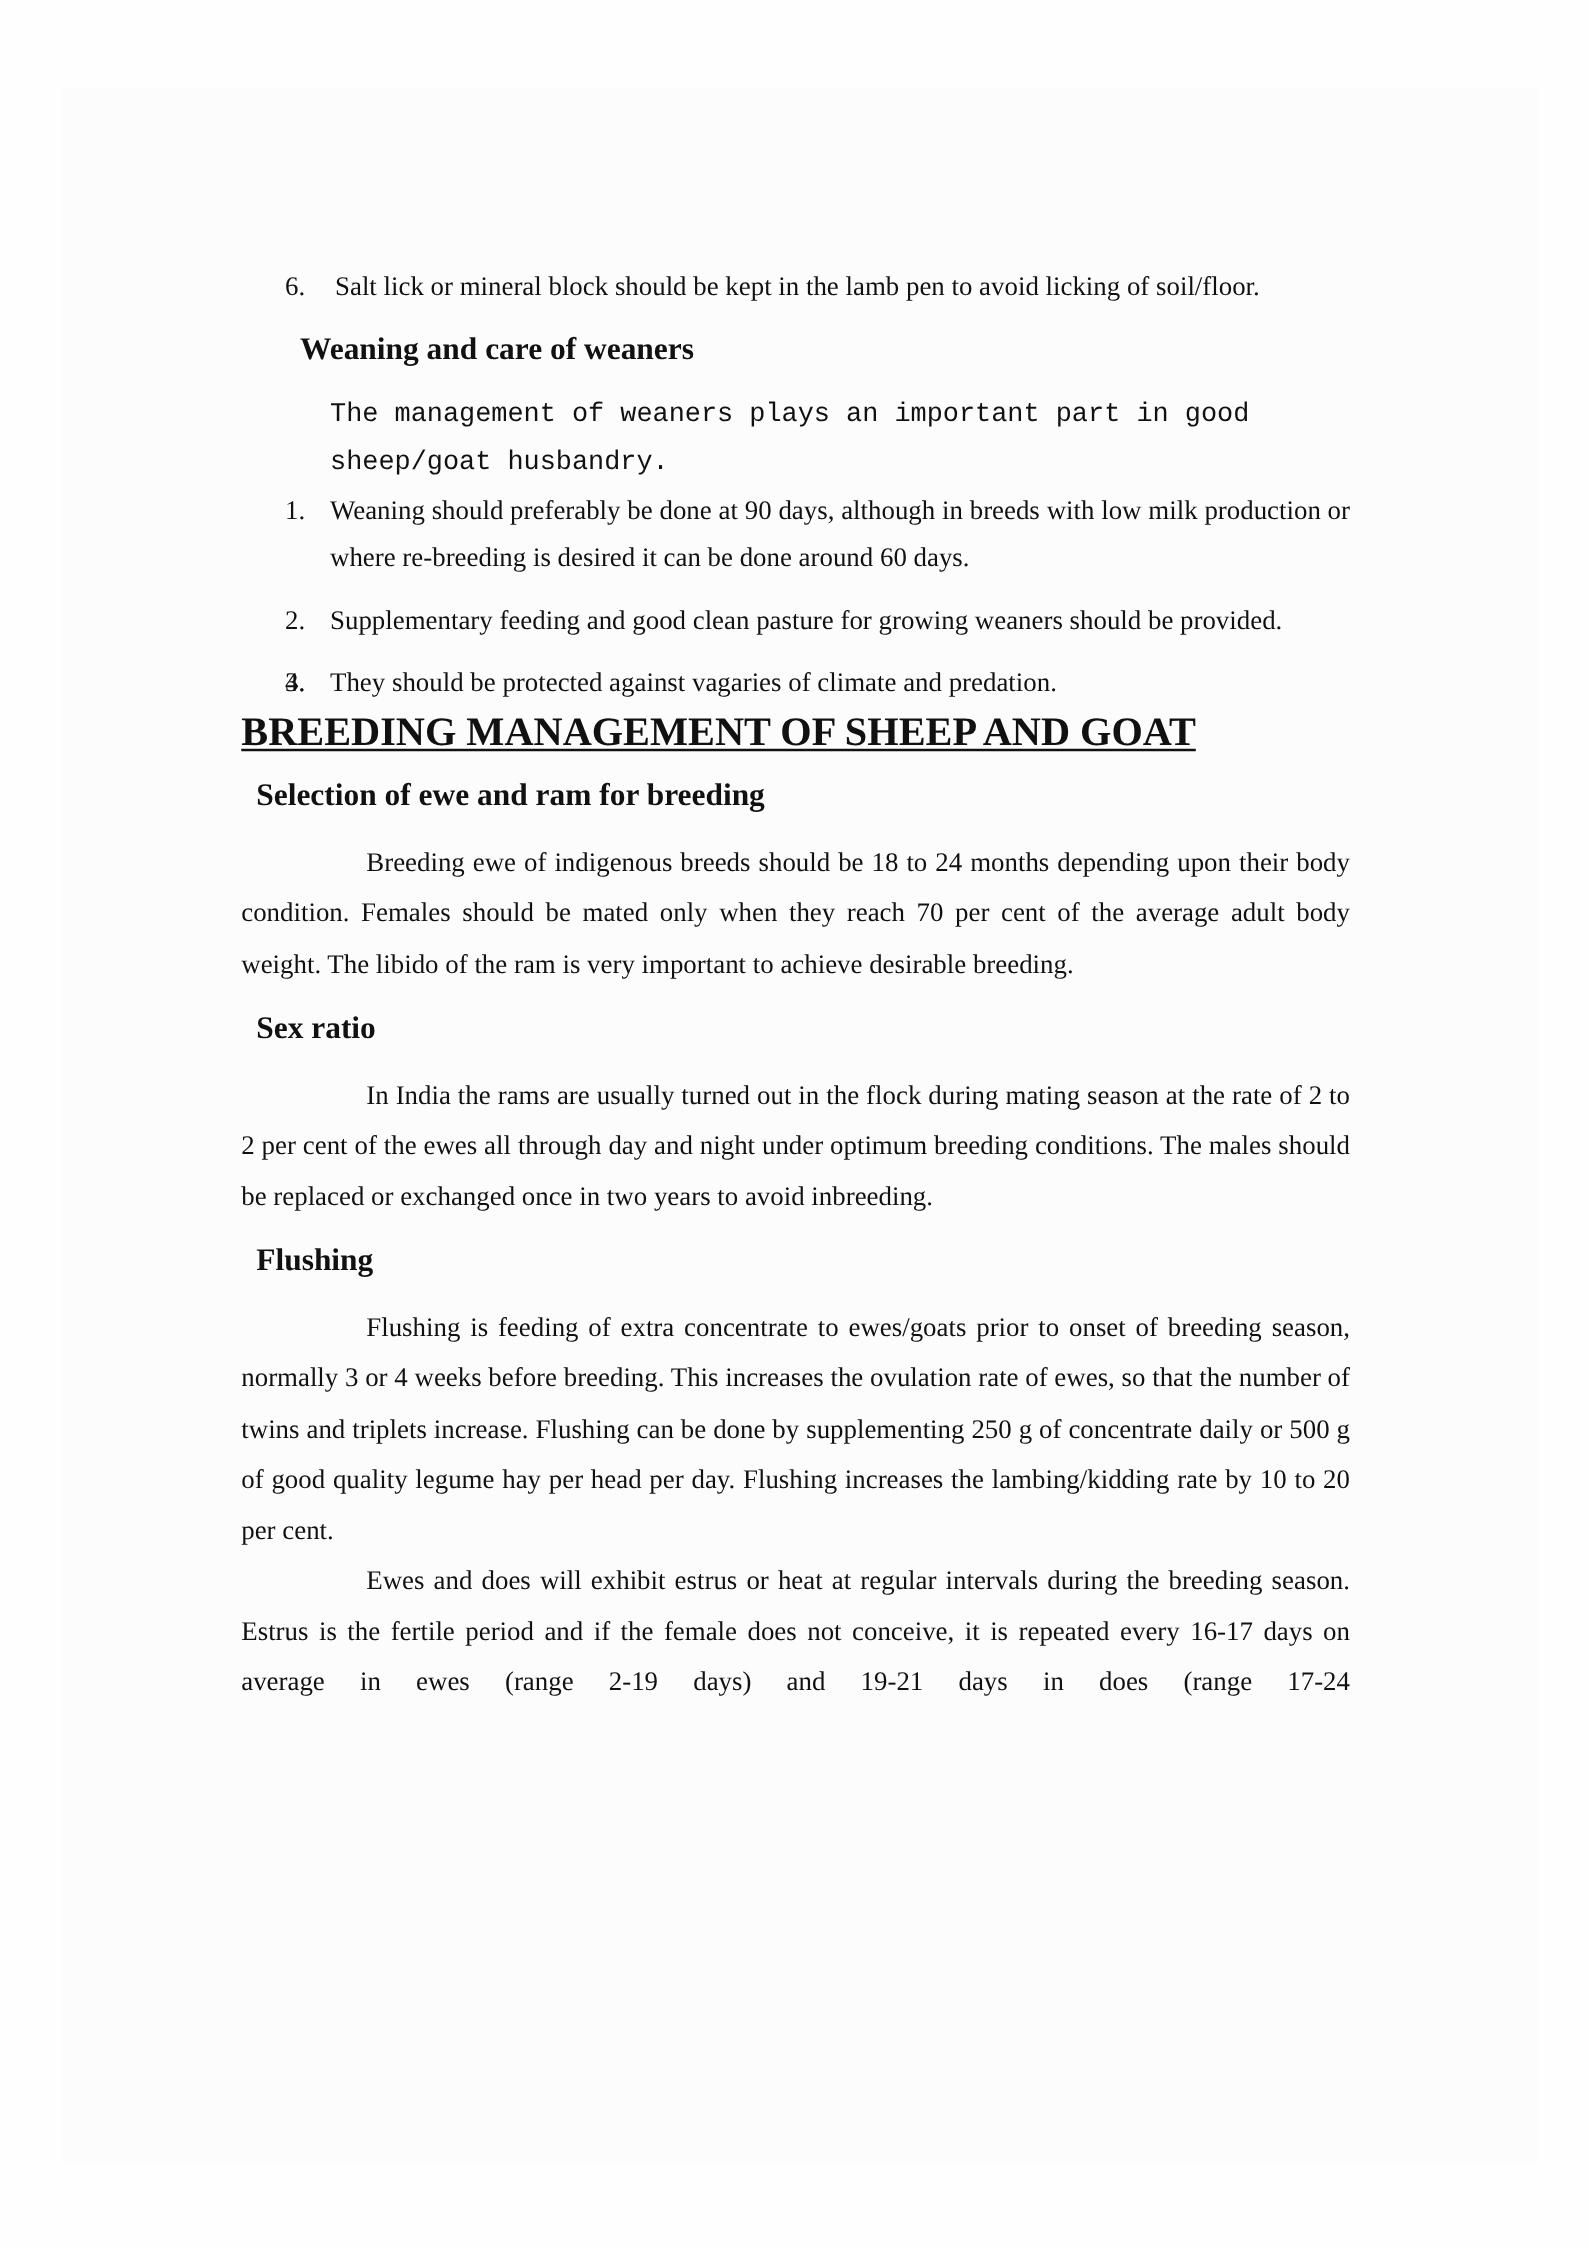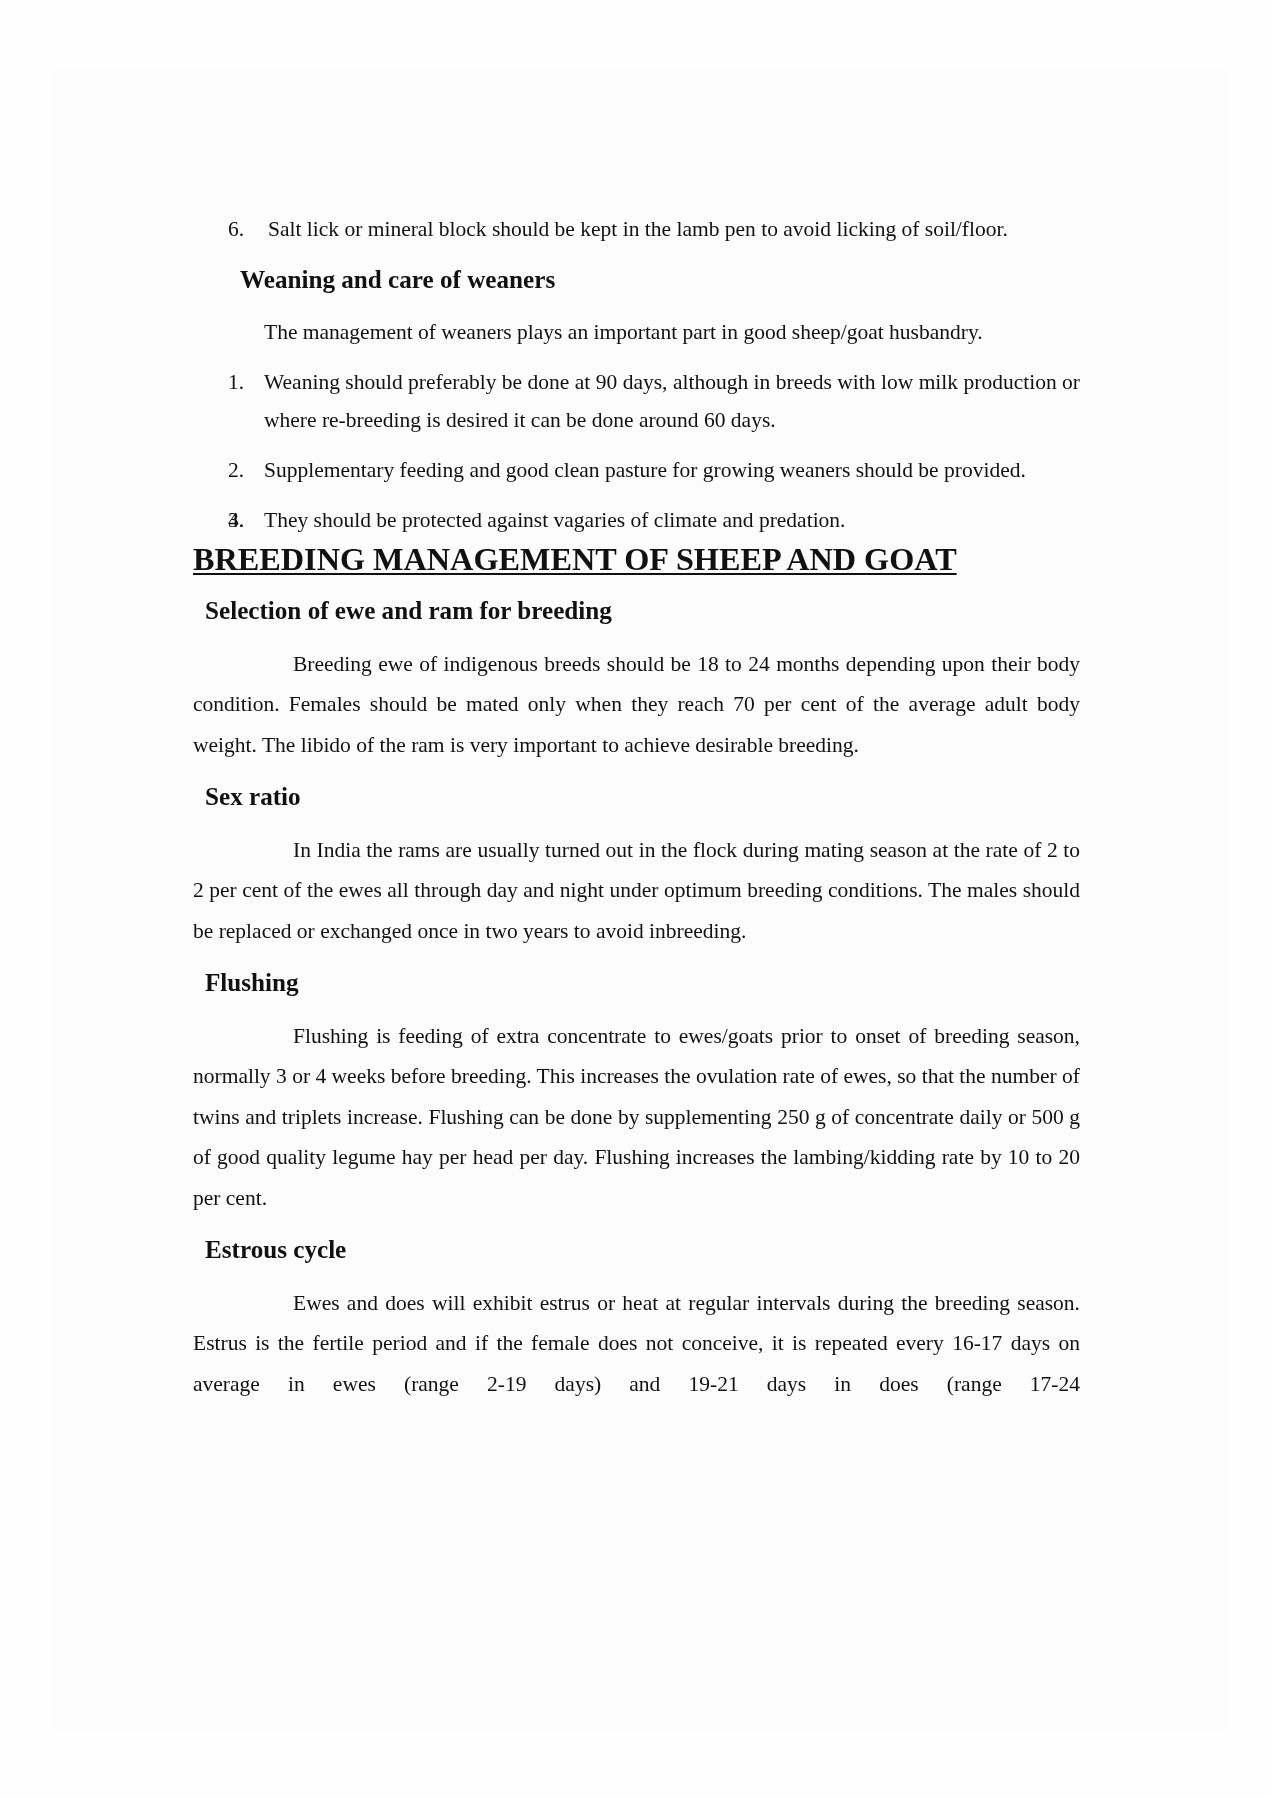--- a/index.html
+++ b/index.html
@@ -58,21 +58,22 @@
     .list-b .list-item:last-child { margin-bottom: 0; }
     .heading {
       font-weight: bold;
       margin: 12px;
       line-height: 40.5px;
     }
     .sub-heading-indent { padding-left: 35px; }
     .intro {
       padding-left: 71px;
       line-height: 38px;
-      margin-bottom: 12px;
+      margin-bottom: 0;
+      font-family: Liberation Mono, monospace;
     }
     .main-heading {
       font-weight: bold;
       text-decoration: underline;
       text-decoration-thickness: 2px;
       text-underline-offset: 3px;
       margin: 0;
       line-height: 40.5px;
     }
     .para {
@@ -123,17 +124,16 @@
     <h3 class="heading">Selection of ewe and ram for breeding</h3>
     <p class="para">Breeding ewe of indigenous breeds should be 18 to 24 months depending upon their body condition.  Females should be mated only when they reach 70 per cent of the average adult body weight. The libido of the ram is very important to achieve desirable breeding.</p>
 
     <h3 class="heading">Sex ratio</h3>
     <p class="para">In India the rams are usually turned out in the flock during mating season at the rate of 2 to 2 per cent of the ewes all through day and night under optimum breeding conditions. The males should be replaced or exchanged once in two years to avoid inbreeding.</p>
 
 
     <h3 class="heading">Flushing</h3>
     <p class="para">Flushing is feeding of extra concentrate to ewes/goats prior to onset of breeding season, normally 3 or 4 weeks before breeding.  This increases the ovulation rate of ewes, so that the number of twins and triplets increase.  Flushing can be done by supplementing 250 g of concentrate daily or 500 g of good quality legume hay per head per day.  Flushing increases the lambing/kidding rate by 10 to 20 per cent.</p>
 
-    <h3 class="heading">Estrous cycle</h3>
     <p class="para" style="text-align-last: justify;">Ewes and does will exhibit estrus or heat at regular intervals during the breeding season.  Estrus is the fertile period and if the female does not conceive, it is repeated every 16-17 days on average in ewes (range 2-19 days) and 19-21 days in does (range 17-24</p>
 
   </div>
 </div>
 
 </body></html>

